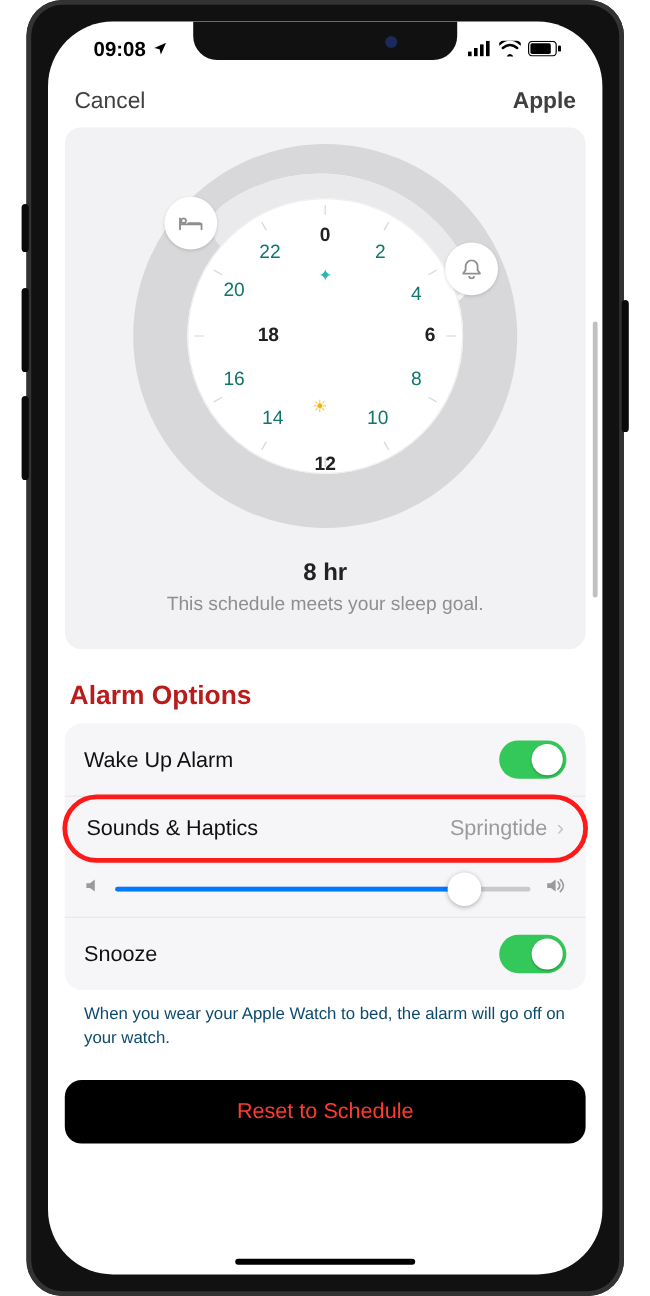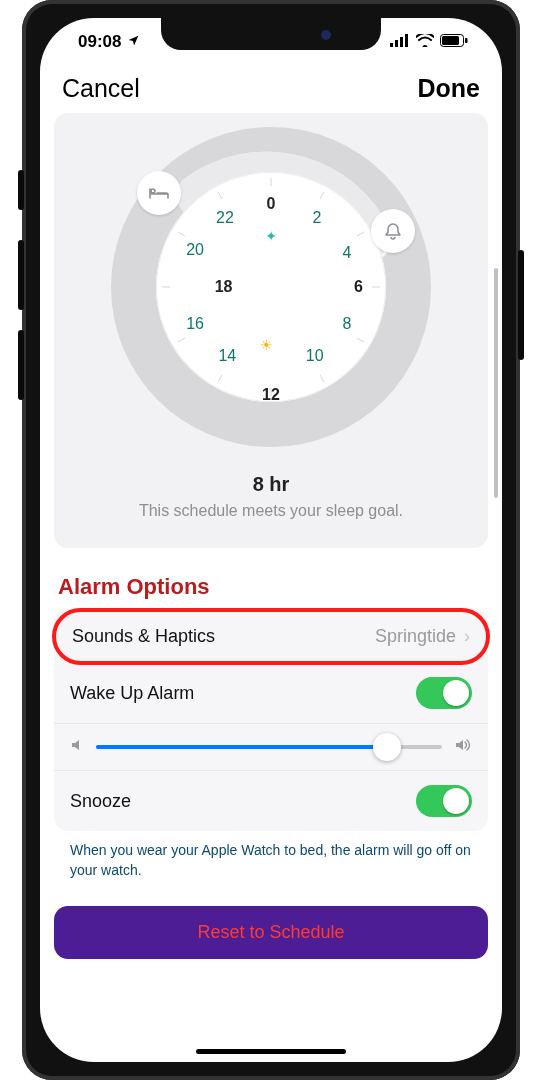--- a/index.html
+++ b/index.html
@@ -52,21 +52,21 @@
     color:#000;
   }
   .status-left{ display:flex; align-items:center; gap:6px; margin-left:10px;}
   .status-right{ display:flex; align-items:center; gap:6px; margin-right:6px;}
   .loc-arrow{ display:inline-block; transform:rotate(0deg); font-size:14px;}
   
   .navbar {
     display:flex; justify-content:space-between; align-items:center;
     padding:8px 22px 10px;
   }
-  .navbtn { color:#000000; font-size:25px; cursor:pointer;}
+  .navbtn { color:#404040; font-size:19px; cursor:pointer;}
   .navbtn.done { font-weight:600;}
   
   .content { flex:1; overflow-y:auto; padding:0 14px 20px;}
   .card {
     background:#f2f2f4; border-radius:14px;
     padding:14px 14px 28px; text-align:center;
   }
   .dial-wrap{
     width:320px; height:320px; margin:0 auto; position:relative;
   }
@@ -147,21 +147,21 @@
   }
   .slider-thumb{
     position:absolute; left:84%; top:50%; transform:translate(-50%,-50%);
     width:28px; height:28px; border-radius:50%; background:#fff;
     box-shadow:0 1px 4px rgba(0,0,0,0.3);
   }
   .footnote{
     font-size:14px; color:#0c4a6e; padding:10px 16px 18px; line-height:1.4;
   }
   .reset-btn{
-    background:#4c1d95; border-radius:14px; text-align:center;
+    background:#000000; border-radius:14px; text-align:center;
     padding:16px; color:#ff3b30; font-size:18px; margin-top:8px; cursor:pointer;
   }
   
   .home-ind{
     position:absolute; bottom:8px; left:50%; transform:translateX(-50%);
     width:150px; height:5px; border-radius:3px; background:#000;
   }
   
   .scroll-ind{
     position:absolute; right:4px; top:250px; width:4px; height:230px;
@@ -208,21 +208,21 @@
               <rect x="0.5" y="0.5" width="23" height="12" rx="3" stroke="#000" fill="none"></rect>
               <rect x="2" y="2" width="17" height="9" rx="1.5" fill="#000"></rect>
               <rect x="25" y="4" width="2.5" height="5" rx="1" fill="#000"></rect>
             </svg>
         </span>
       </div>
     </div>
 
     <div class="navbar">
       <span class="navbtn">Cancel</span>
-      <span class="navbtn done">Done</span>
+      <span class="navbtn done">Apple</span>
     </div>
 
     <div class="content">
 
       <div class="card">
         <div class="dial-wrap">
           <div class="dial-outer"></div>
 
           <svg class="arc-track" viewBox="0 0 320 320">
             <path d="M 85 65 A 120 120 0 0 1 263 110" stroke="#f7f7f8" stroke-width="46" fill="none" stroke-linecap="round"></path>
@@ -273,31 +273,31 @@
               </svg>
           </div>
         </div>
         <div class="duration">8 hr</div>
         <div class="goalmsg">This schedule meets your sleep goal.</div>
       </div>
 
       <div class="section-title">Alarm Options</div>
 
       <div class="list">
+        <div class="row">
+          <span>Wake Up Alarm</span>
+          <div class="toggle"></div>
+        </div>
+
         <div class="row highlight">
           <span>Sounds &amp; Haptics</span>
           <span class="right">
             <span>Springtide</span>
             <span class="chevron">›</span>
           </span>
-        </div>
-
-        <div class="row">
-          <span>Wake Up Alarm</span>
-          <div class="toggle"></div>
         </div>
 
         <div class="slider-row">
           <span class="vol-icon">
             <svg width="14" height="14" viewBox="0 0 14 14">
                 <path d="M2 5 H5 L9 2 V12 L5 9 H2 Z" fill="#9a9a9e"></path>
               </svg>
           </span>
           <div class="slider">
             <div class="slider-fill"></div>

